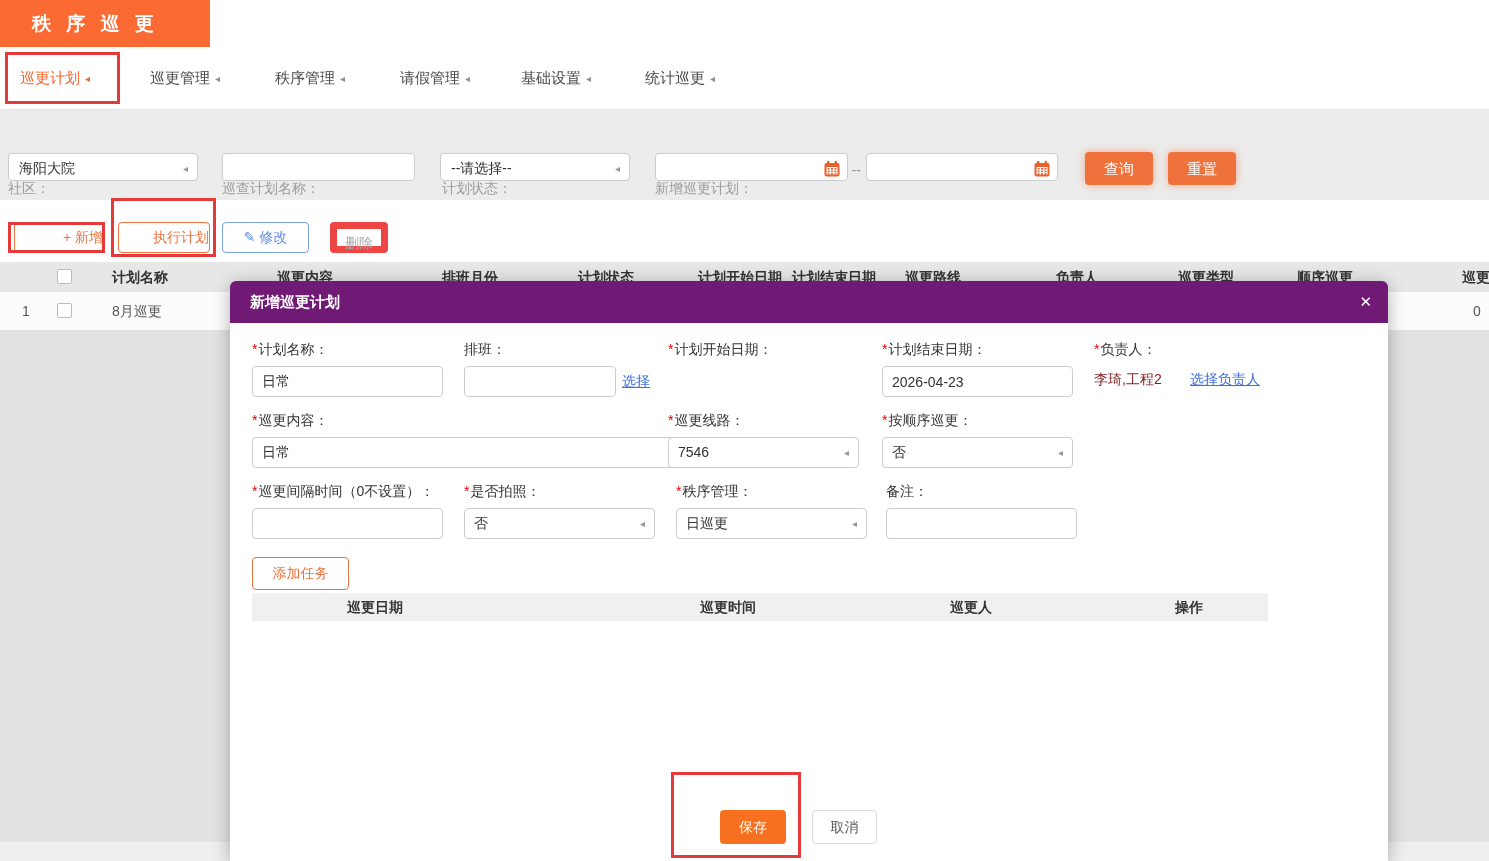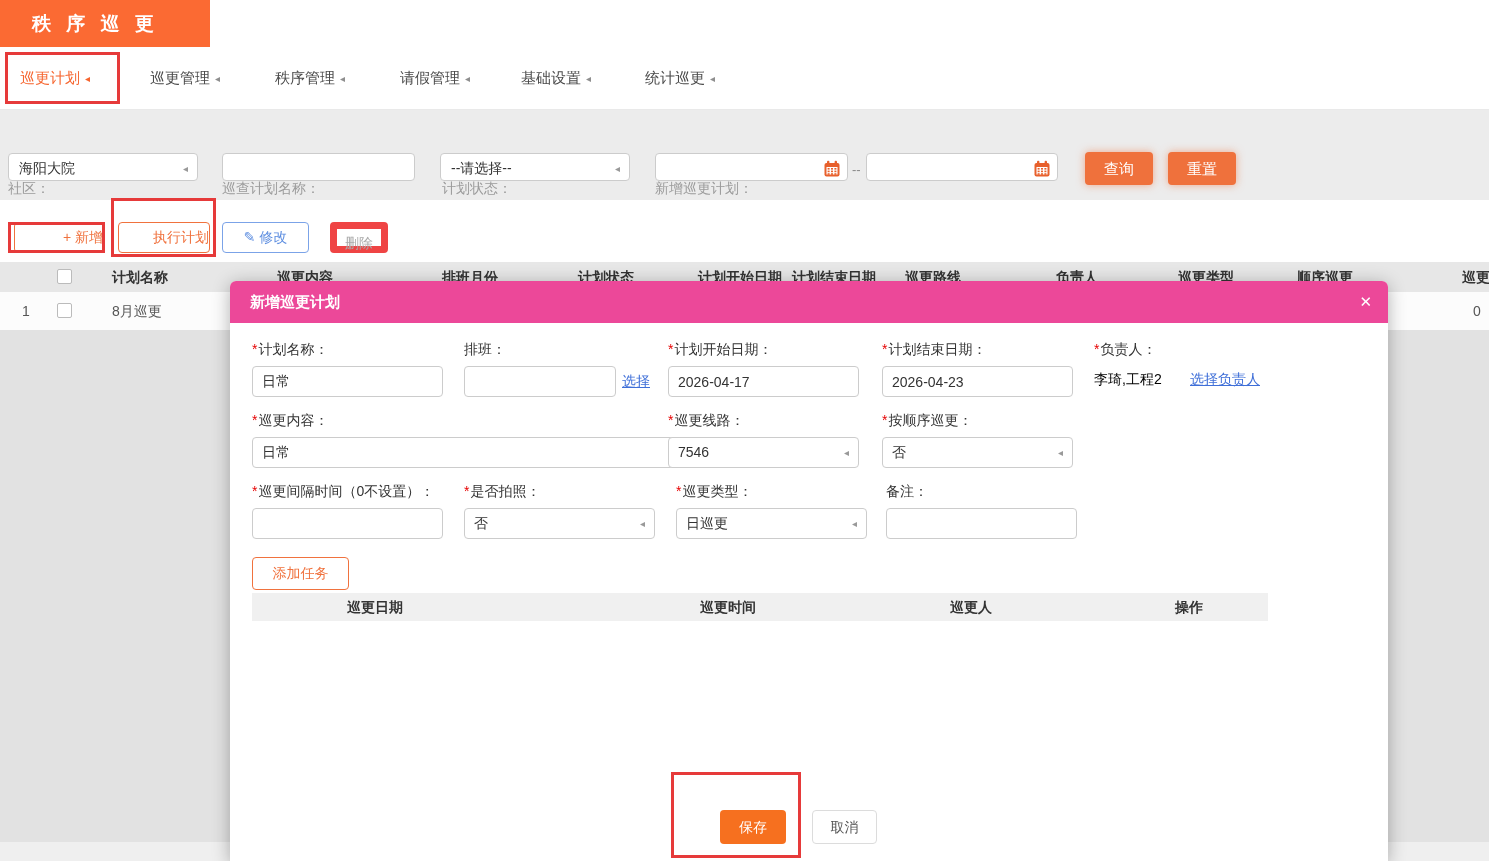--- a/index.html
+++ b/index.html
@@ -45,31 +45,31 @@
   .th{position:absolute;top:0;height:30px;line-height:30px;font-size:14px;font-weight:bold;color:#333;white-space:nowrap;}
   .trow{left:0;top:292px;width:1489px;height:38px;background:#fcfcfc;}
   .td{position:absolute;top:0;height:38px;line-height:38px;font-size:14px;color:#555;white-space:nowrap;}
   .checkbox{position:absolute;width:15px;height:15px;border:1px solid #bbb;border-radius:2px;background:#fff;}
   .lowbg{left:0;top:330px;width:1489px;height:531px;background:#e2e2e2;}
   .bottomstrip{left:0;top:842px;width:1489px;height:19px;background:#efefef;}
 
   
   .modal{left:230px;top:281px;width:1158px;height:580px;background:#fff;border-radius:6px 6px 0 0;
          box-shadow:0 3px 18px rgba(0,0,0,.3);z-index:10;}
-  .modal-h{position:absolute;left:0;top:0;width:100%;height:42px;background:#ec4899;border-radius:6px 6px 0 0;}
+  .modal-h{position:absolute;left:0;top:0;width:100%;height:42px;background:#701a75;border-radius:6px 6px 0 0;}
   .modal-title{position:absolute;left:20px;top:0;line-height:42px;color:#fff;font-size:15px;font-weight:bold;}
   .modal-close{position:absolute;right:16px;top:0;line-height:42px;color:#fff;font-size:15px;font-weight:bold;cursor:pointer;}
   .mlabel{position:absolute;font-size:14px;color:#333;white-space:nowrap;}
   .req{color:#e60000;margin-right:1px;}
   .mctrl{position:absolute;height:31px;background:#fff;border:1px solid #ccc;border-radius:4px;
          font-size:14px;color:#333;line-height:29px;padding:0 9px;}
   .mctrl .arr{position:absolute;right:9px;top:0;color:#999;font-size:10px;}
   input.mctrl{padding:0 9px;outline:none;}
   .mlink{position:absolute;font-size:14px;color:#3f6fd8;text-decoration:underline;cursor:pointer;white-space:nowrap;}
-  .mtext{position:absolute;font-size:14px;color:#000000;white-space:nowrap;}
+  .mtext{position:absolute;font-size:14px;color:#7f1d1d;white-space:nowrap;}
   .addtask{position:absolute;left:22px;top:276px;width:97px;height:33px;border:1px solid #f0723e;border-radius:4px;
            background:#fff;color:#f0723e;font-size:14px;line-height:31px;text-align:center;cursor:pointer;}
   .ttable{position:absolute;left:22px;top:312px;width:1016px;height:28px;background:#f0f0f0;}
   .tth{position:absolute;top:0;height:28px;line-height:28px;font-size:14px;font-weight:bold;color:#333;white-space:nowrap;}
   .save{position:absolute;left:490px;top:529px;width:66px;height:34px;background:#f6701f;border:none;border-radius:4px;
         color:#fff;font-size:14px;line-height:34px;text-align:center;cursor:pointer;}
   .cancel{position:absolute;left:582px;top:529px;width:65px;height:34px;background:#fff;border:1px solid #dcdcdc;border-radius:4px;
         color:#555;font-size:14px;line-height:32px;text-align:center;cursor:pointer;}
 
   
@@ -191,42 +191,41 @@
 
     <div class="mlabel" style="left:22px;top:60px"><span class="req">*</span><span>计划名称：</span></div>
     <div class="mlabel" style="left:234px;top:60px"><span>排班：</span></div>
     <div class="mlabel" style="left:438px;top:60px"><span class="req">*</span><span>计划开始日期：</span></div>
     <div class="mlabel" style="left:652px;top:60px"><span class="req">*</span><span>计划结束日期：</span></div>
     <div class="mlabel" style="left:864px;top:60px"><span class="req">*</span><span>负责人：</span></div>
 
     <input class="mctrl" style="left: 22px; top: 85px; width: 191px;" value="日常">
     <input class="mctrl" style="left: 234px; top: 85px; width: 152px;">
     <div class="mlink" style="left:392px;top:92px">选择</div>
-    <input class="mctrl" style="left: 438px; top: 85px; width: 191px;" value="2026-04-17">
     <input class="mctrl" style="left: 652px; top: 85px; width: 191px;" value="2026-04-23">
     <div class="mtext" style="left:864px;top:90px">李琦,工程2</div>
     <div class="mlink" style="left:960px;top:90px">选择负责人</div>
 
     <div class="mlabel" style="left:22px;top:131px"><span class="req">*</span><span>巡更内容：</span></div>
     <div class="mlabel" style="left:438px;top:131px"><span class="req">*</span><span>巡更线路：</span></div>
     <div class="mlabel" style="left:652px;top:131px"><span class="req">*</span><span>按顺序巡更：</span></div>
 
     <input class="mctrl" style="left: 22px; top: 156px; width: 426px;" value="日常">
     <div class="mctrl" style="left:438px;top:156px;width:191px">
       <span>7546</span>
       <span class="arr">◂</span>
     </div>
     <div class="mctrl" style="left:652px;top:156px;width:191px">
       <span>否</span>
       <span class="arr">◂</span>
     </div>
 
     <div class="mlabel" style="left:22px;top:202px"><span class="req">*</span><span>巡更间隔时间（0不设置）：</span></div>
     <div class="mlabel" style="left:234px;top:202px"><span class="req">*</span><span>是否拍照：</span></div>
-    <div class="mlabel" style="left:446px;top:202px"><span class="req">*</span><span>巡更类型：</span></div>
+    <div class="mlabel" style="left:446px;top:202px"><span class="req">*</span><span>秩序管理：</span></div>
     <div class="mlabel" style="left:656px;top:202px"><span>备注：</span></div>
 
     <input class="mctrl" style="left: 22px; top: 227px; width: 191px;">
     <div class="mctrl" style="left:234px;top:227px;width:191px">
       <span>否</span>
       <span class="arr">◂</span>
     </div>
     <div class="mctrl" style="left:446px;top:227px;width:191px">
       <span>日巡更</span>
       <span class="arr">◂</span>

